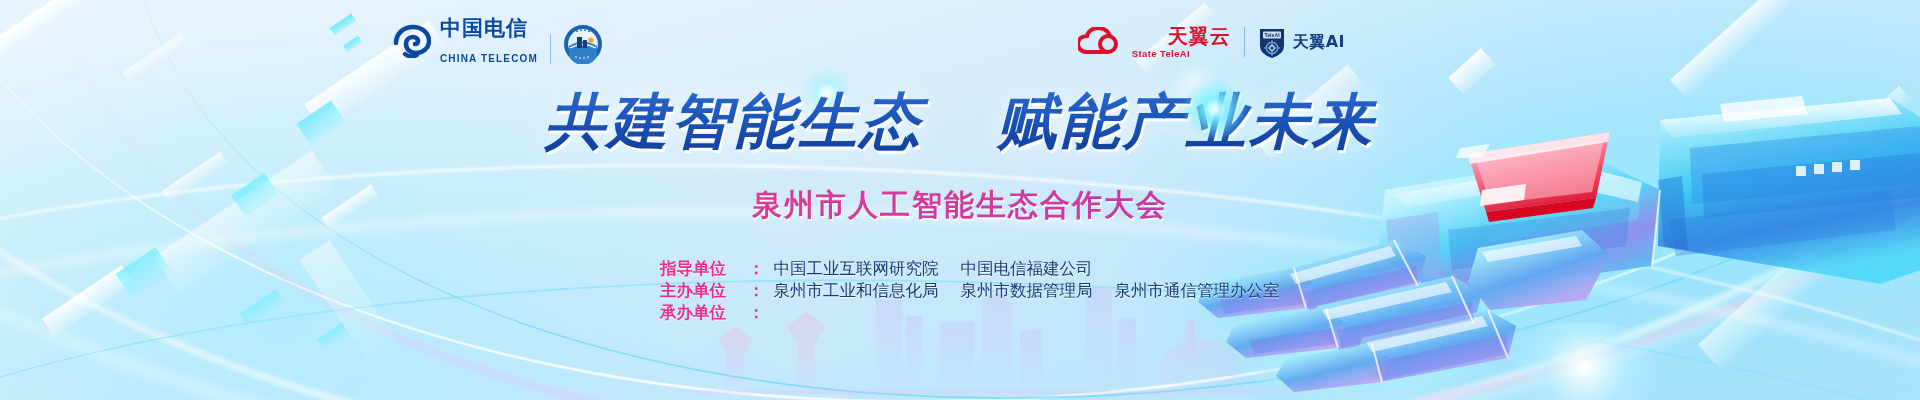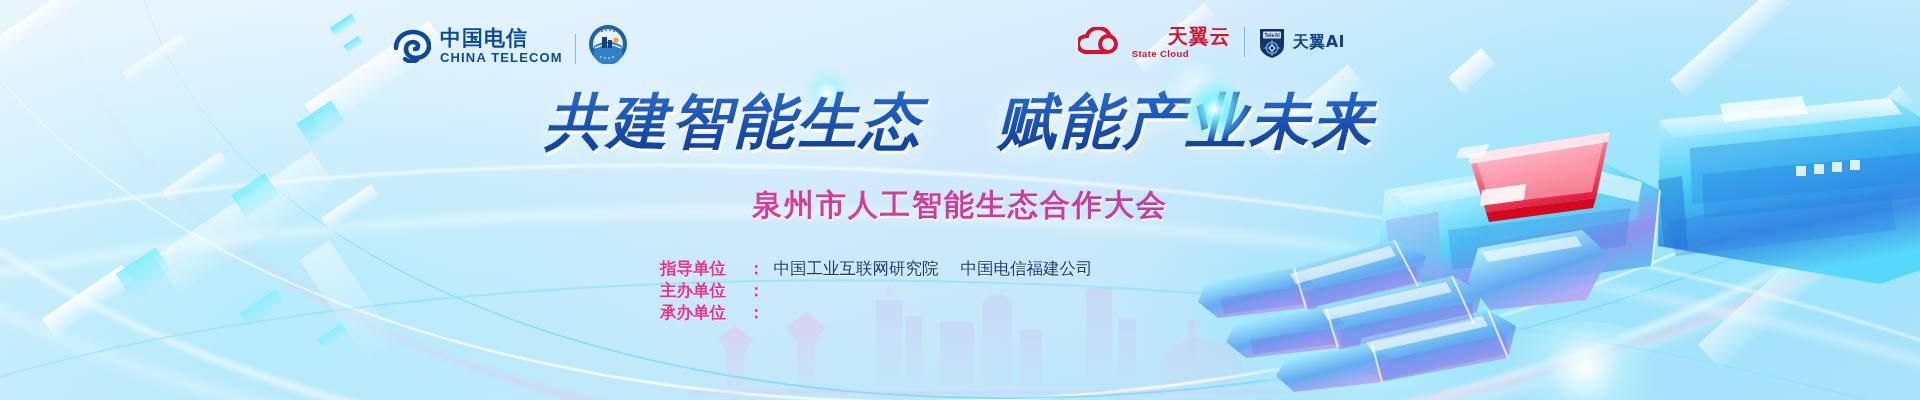--- a/index.html
+++ b/index.html
@@ -112,22 +112,22 @@
     display:flex;align-items:flex-end;gap:12px;
   }
   .ct-logo{display:flex;align-items:center;gap:9px;}
   .ct-mark{width:38px;height:34px;flex:none;}
   .ct-words{display:flex;flex-direction:column;line-height:1;}
   .ct-cn{
     font-size:21px;font-weight:bold;color:#0a4a9e;letter-spacing:1px;
     font-family:"DejaVu Sans",sans-serif;
   }
   .ct-en{
-    font-size:13px;font-weight:bold;color:#0a4a9e;letter-spacing:1.15px;
-    margin-top:2px;
+    font-size:10px;font-weight:bold;color:#0a4a9e;letter-spacing:1.15px;
+    margin-top:15px;
   }
   .logo-div{
     width:1px;height:30px;background:rgba(20,90,170,0.38);
   }
   .qz-seal{width:40px;height:40px;flex:none;}
 
   .logo-right{
     position:absolute;right:575px;top:20px;height:44px;
     display:flex;align-items:center;gap:13px;
   }
@@ -461,21 +461,21 @@
 
   <div class="logo-right">
     <div class="tyy">
       <svg class="tyy-cloud" viewBox="0 0 46 30">
         <path d="M9 25 C3 25 0 21 0 17 C0 12 4 9 9 9 C10 4 15 1 20 1 C26 1 30 4 32 9" fill="none" stroke="#d8122a" stroke-width="4" stroke-linecap="round"></path>
         <circle cx="30" cy="17" r="8" fill="none" stroke="#d8122a" stroke-width="4"></circle>
         <path d="M9 25 L28 25" stroke="#d8122a" stroke-width="4" stroke-linecap="round"></path>
       </svg>
       <div class="tyy-words">
         <div class="tyy-cn">天翼云</div>
-        <div class="tyy-en">State Cloud</div>
+        <div class="tyy-en">State TeleAI</div>
       </div>
     </div>
     <div class="logo-div"></div>
     <div class="tai">
       <svg class="tai-shield" viewBox="0 0 28 33">
         <path d="M2 3 h24 v17 q0 8 -12 12 q-12 -4 -12 -12 z" fill="#13356e"></path>
         <rect x="5" y="5.4" width="18" height="7" rx="1" fill="#cfe0f5"></rect>
         <text x="14" y="11" font-size="5.2" font-family="Liberation Sans, sans-serif" font-weight="bold" fill="#13356e" text-anchor="middle">TeleAI</text>
         <circle cx="14" cy="22" r="5.6" fill="none" stroke="#7fb6e8" stroke-width="1.2"></circle>
         <path d="M14 17.6 L18 22 L14 26.4 L10 22 Z" fill="#9fd0f5"></path>
@@ -503,20 +503,25 @@
       <span class="org-colon">：</span>
       <span class="org-vals">
         <span class="org-val">中国工业互联网研究院</span>
         <span class="org-val">中国电信福建公司</span>
       </span>
     </div>
 
     <div class="org-row">
       <span class="org-label">主办单位</span>
       <span class="org-colon">：</span>
+      <span class="org-vals">
+        <span class="org-val">泉州市工业和信息化局</span>
+        <span class="org-val">泉州市数据管理局</span>
+        <span class="org-val">泉州市通信管理办公室</span>
+      </span>
     </div>
 
     <div class="org-row">
       <span class="org-label">承办单位</span>
       <span class="org-colon">：</span>
     </div>
 
   </div>
 
 

